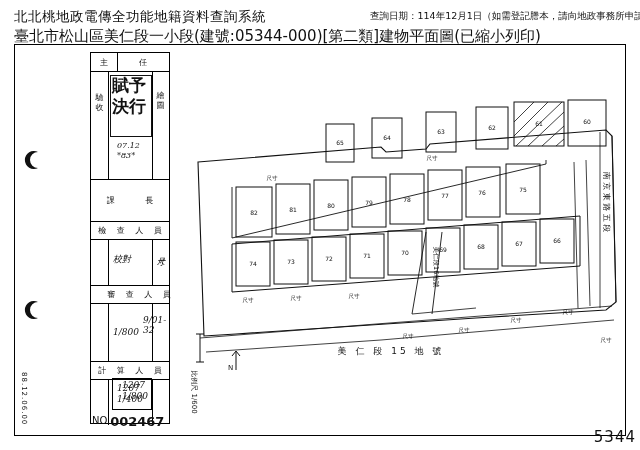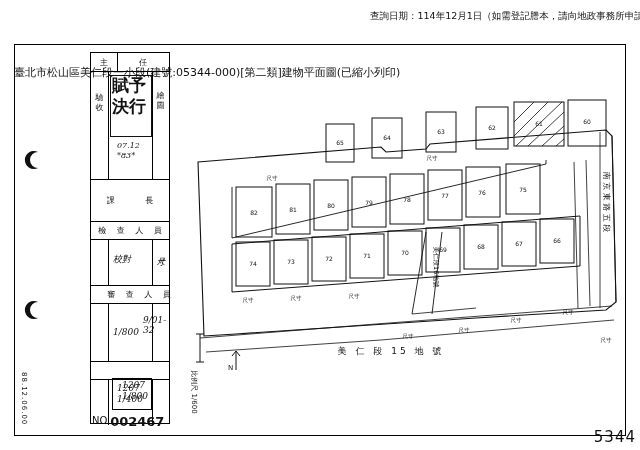--- a/index.html
+++ b/index.html
@@ -14,21 +14,21 @@
   .page{position:absolute;inset:0;}
 
   
   .hdr-title{
     position:absolute;left:14px;top:8px;
     font-size:13.5px;letter-spacing:.5px;
     white-space:nowrap;
   }
   .hdr-sub{
     position:absolute;left:14px;top:27px;
-    font-size:11px;white-space:nowrap;margin-top:38px;
+    font-size:15px;white-space:nowrap;
   }
   .hdr-right{
     position:absolute;left:370px;top:10px;
     font-size:9.5px;white-space:nowrap;
   }
 
   
   .sheet{
     position:absolute;left:14px;top:44px;
     width:612px;height:392px;
@@ -76,20 +76,21 @@
     writing-mode:vertical-rl;
     letter-spacing:1px;
   }
   .moonwrap{position:absolute;}
 </style>
 </head>
 <body>
 
 <div class="page">
 
+  <div class="hdr-title">北北桃地政電傳全功能地籍資料查詢系統</div>
   <div class="hdr-sub">臺北市松山區美仁段一小段(建號:05344-000)[第二類]建物平面圖(已縮小列印)</div>
   <div class="hdr-right">查詢日期：114年12月1日（如需登記謄本，請向地政事務所申請。）</div>
 
   <div class="sheet"></div>
 
   <div class="moonwrap" style="left:24px;top:150px;">
     <svg width="18" height="20" viewBox="0 0 18 20">
       <path d="M14 2 A9 9 0 1 0 14 18 A7.2 7.2 0 1 1 14 2 Z" fill="#111"></path>
     </svg>
   </div>
@@ -133,20 +134,21 @@
 
     <div class="hline" style="top:250px;"></div>
     <div style="position:absolute;left:9px;top:232px;width:100%;height:18px;display:flex;align-items:center;justify-content:center;font-size:8px;letter-spacing:4px;text-indent:4px;">審 查 人 員</div>
     <div class="vline" style="left:17px;top:250px;height:58px;"></div>
     <div class="vline" style="left:61px;top:250px;height:58px;"></div>
     <div class="hline" style="top:308px;"></div>
     <div class="stamp-scrawl" style="left:20px;top:262px;font-size:9px;margin-left:32px;">9/01-32</div>
     <div class="stamp-scrawl" style="left:22px;top:274px;font-size:9px;">1/800</div>
 
     <div class="hline" style="top:326px;"></div>
+    <div style="position:absolute;left:0;top:308px;width:100%;height:18px;display:flex;align-items:center;justify-content:center;font-size:8px;letter-spacing:4px;text-indent:4px;">計 算 人 員</div>
     <div class="vline" style="left:17px;top:326px;height:46px;"></div>
     <div class="vline" style="left:61px;top:326px;height:46px;"></div>
     <div class="stamp-scrawl" style="left:26px;top:330px;font-size:9px;">1207</div>
     <div class="stamp-scrawl" style="left:26px;top:341px;font-size:9px;">1/400</div>
   </div>
 
   <div class="gridbox" style="left:112px;top:378px;width:40px;height:32px;"></div>
   <div class="stamp-scrawl" style="position:absolute;left:122px;top:380px;font-size:9px;">1207</div>
   <div class="stamp-scrawl" style="position:absolute;left:122px;top:391px;font-size:9px;">1/800</div>
 

